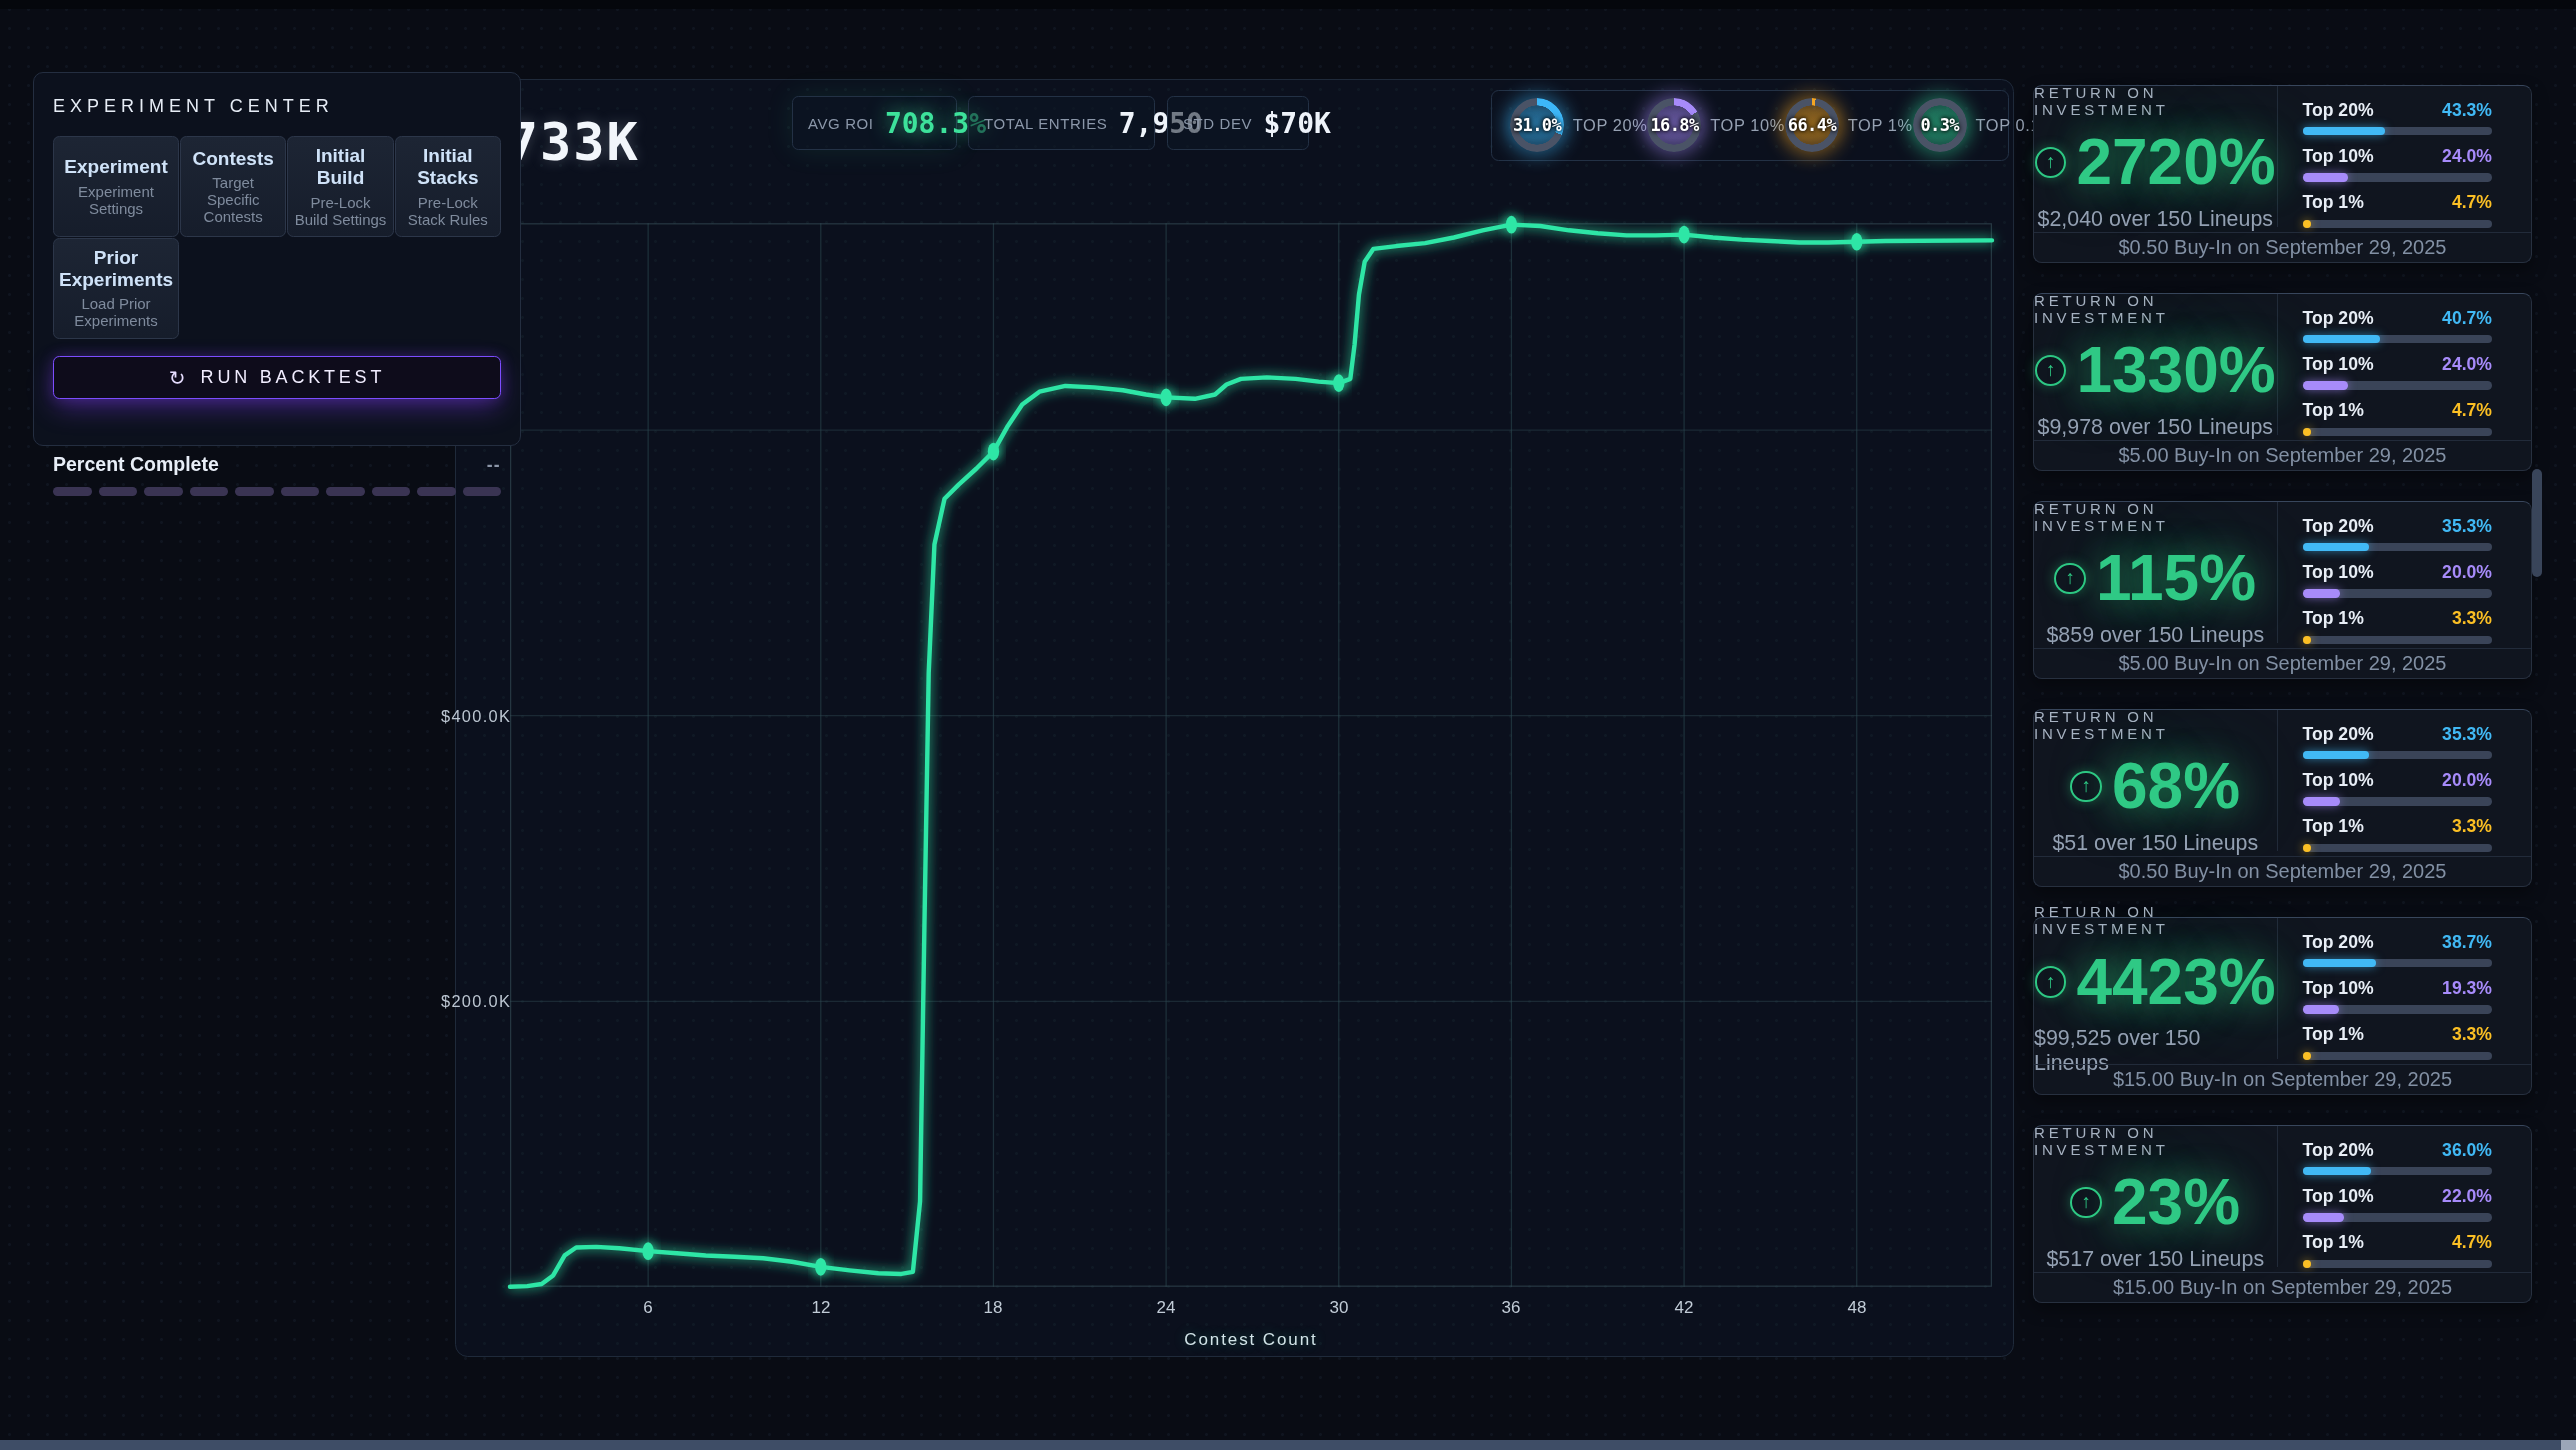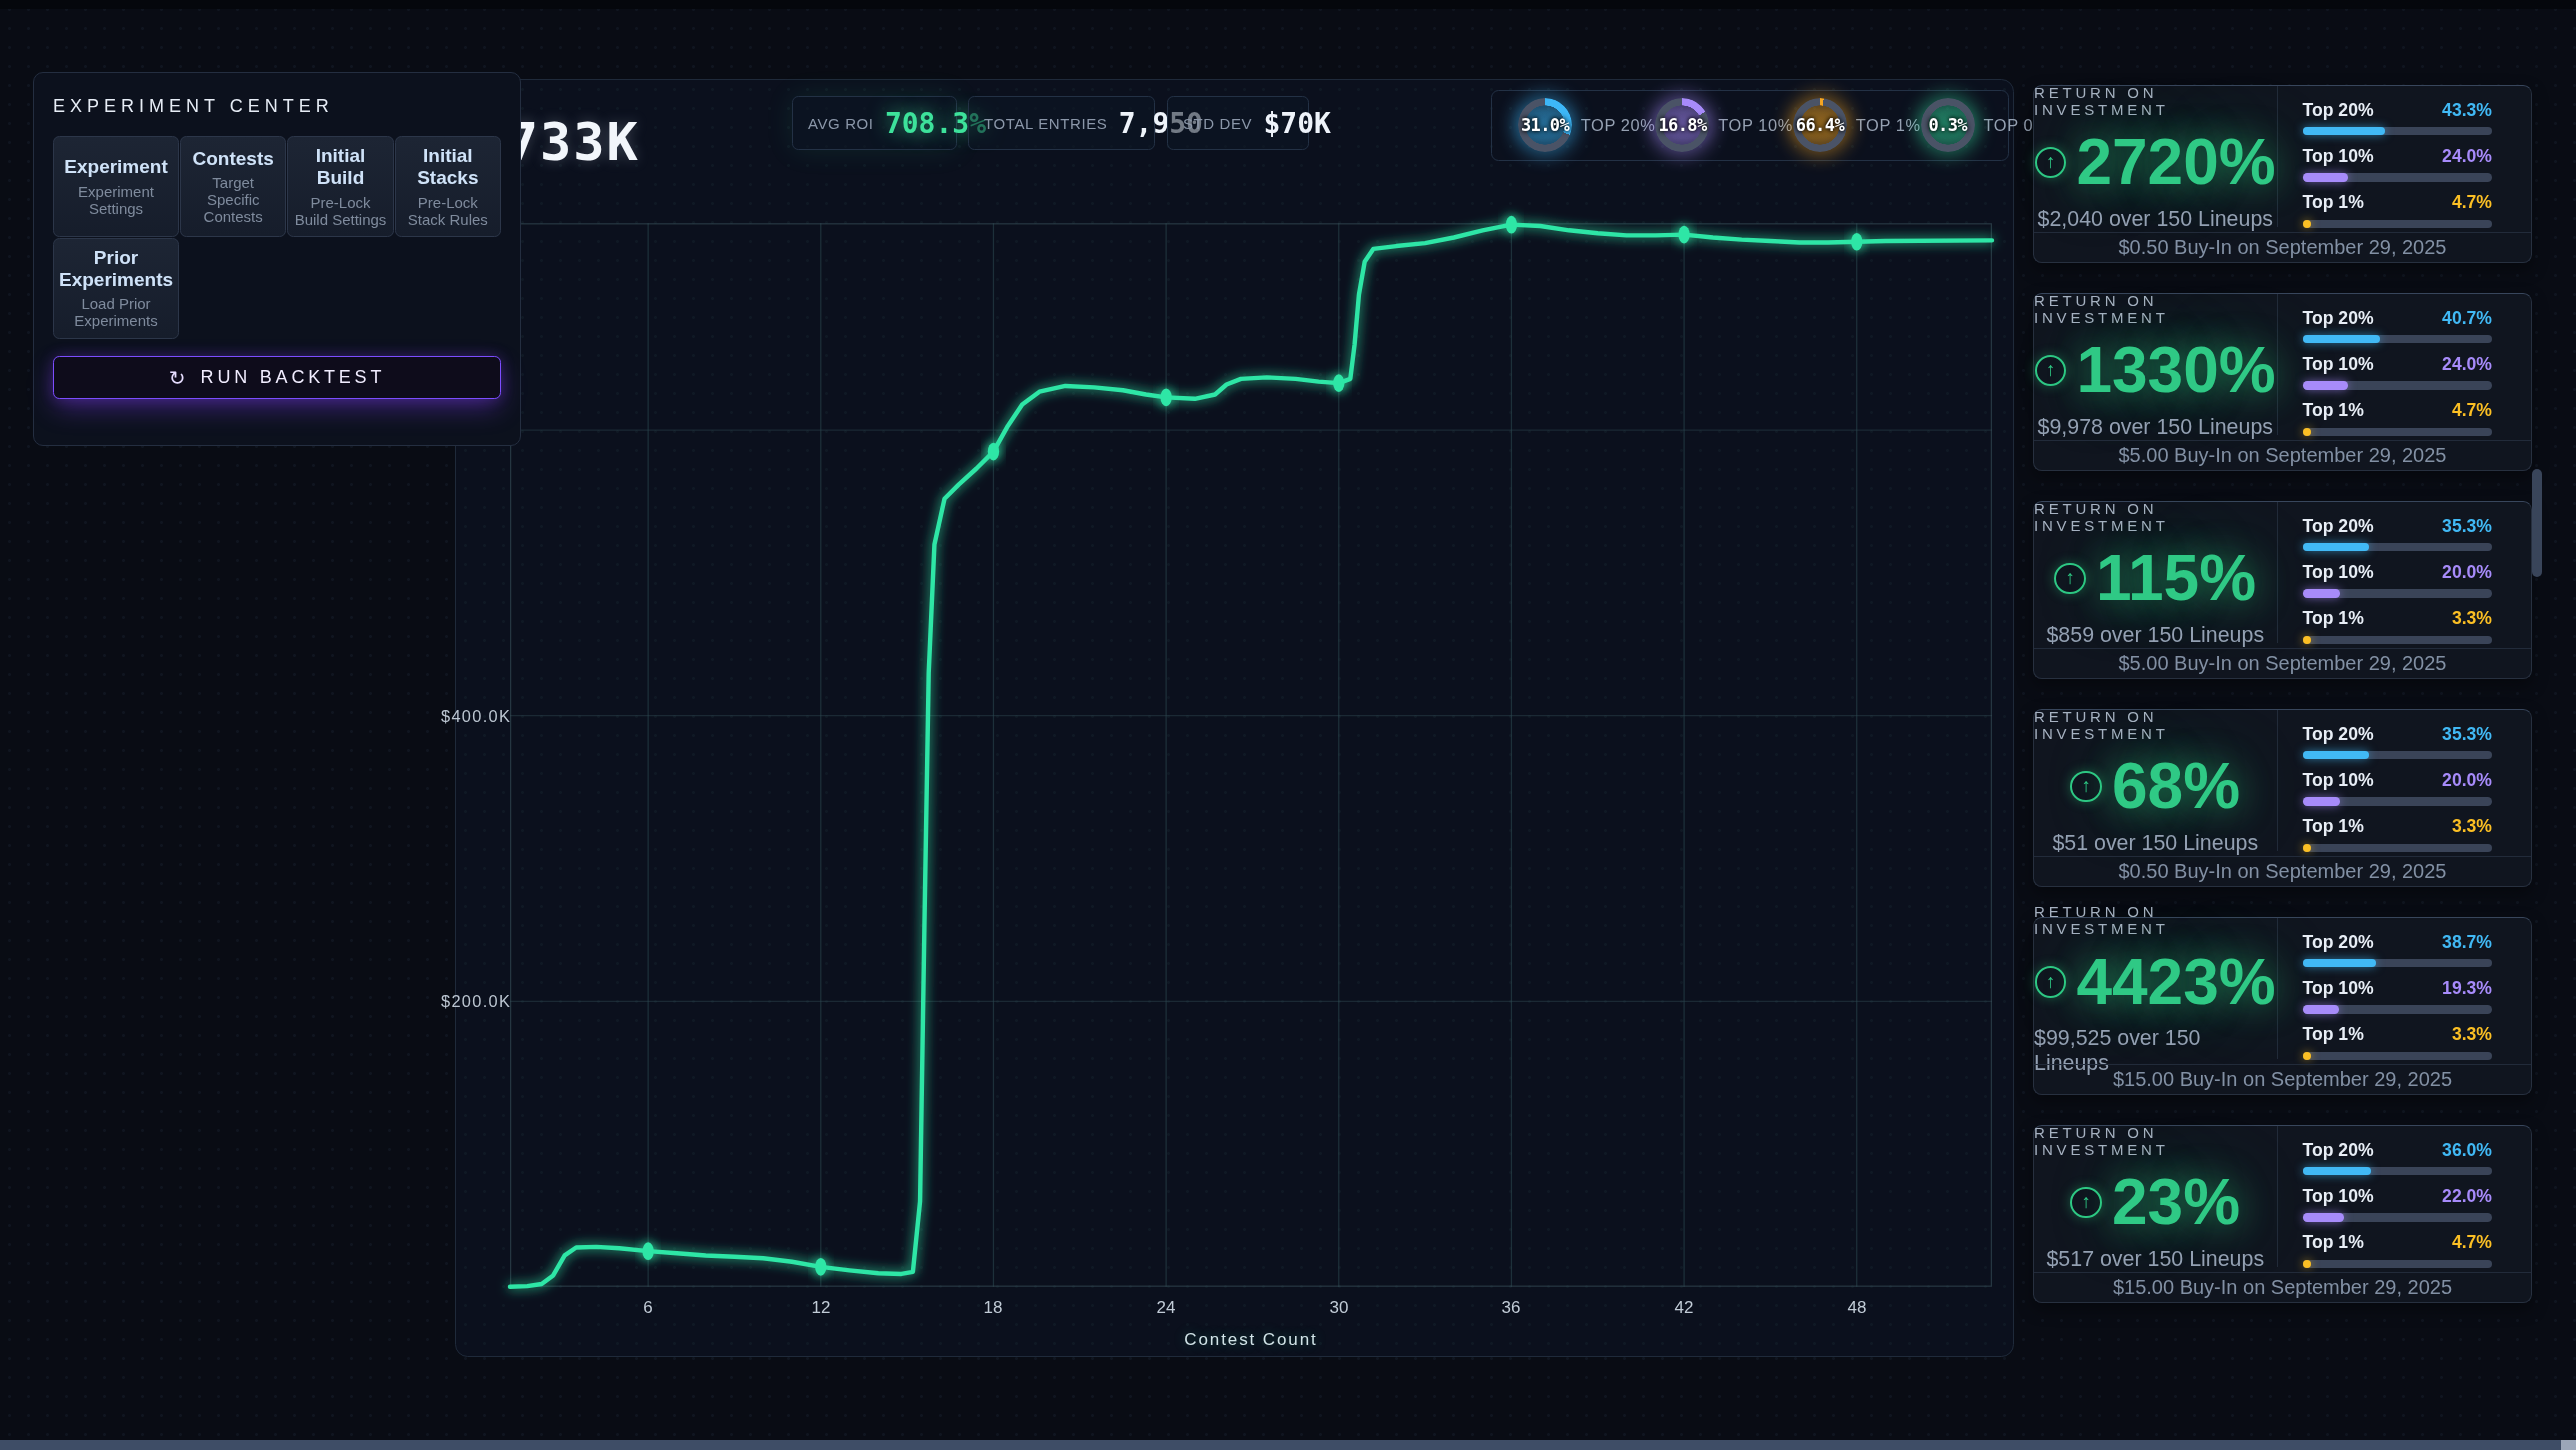--- a/index.html
+++ b/index.html
@@ -55,21 +55,21 @@
   .sbox .lab { font-size:15px; letter-spacing:0.6px; color:#8b97a9; white-space:nowrap; }
   .sbox .val { font-family:"DejaVu Sans Mono", monospace; font-size:28px; font-weight:700; white-space:nowrap; }
   .sbox.avg .val { text-shadow:0 0 19px rgba(61,226,155,.75); }
   .sbox.avg { box-shadow:0 0 29px rgba(61,226,155,.10); }
   #sbox-avg { left:336px; width:165px; }
   #sbox-entries { left:512px; width:187px; }
   #sbox-std { left:711px; width:142px; }
 
   .gaugebox { position:absolute; left:1035px; top:9.5px; width:518px; height:71px;
     border:1.3px solid #233145; border-radius:7.6px; display:flex; align-items:center;
-    justify-content:space-between; padding:0 26px; }
+    justify-content:space-between; padding:0 18px; }
   .gauge { display:flex; align-items:center; gap:8.8px; }
   .ring-wrap { position:relative; width:54px; height:54px; filter:drop-shadow(0 0 10px var(--gc,#888)); }
   .ring-inner { position:absolute; inset:4.4px; border-radius:50%; }
   .ring { position:absolute; inset:0; border-radius:50%;
     -webkit-mask:radial-gradient(closest-side, transparent 72%, #000 73%);
     mask:radial-gradient(closest-side, transparent 72%, #000 73%); }
   .gauge-pct { position:absolute; inset:0; display:flex; align-items:center; justify-content:center;
     font-family:"DejaVu Sans Mono", monospace; font-size:17px; font-weight:700; color:#ffffff;
     text-shadow:0 0 3.8px #000, 0 0 6.3px #000; letter-spacing:-0.6px; }
   .gauge-label { font-size:16.4px; color:#96a1b2; letter-spacing:0.6px; white-space:nowrap; }
@@ -141,20 +141,38 @@
       </div>
       <div class="exp-btn">
         <div class="t">Prior Experiments</div>
         <div class="s">Load Prior Experiments</div>
       </div>
     </div>
     <button class="run-btn">
       <span class="ric">↻</span>
       <span>RUN BACKTEST</span>
     </button>
+    <div class="progress-wrap">
+      <div class="progress-head">
+        <span class="pl">Percent Complete</span>
+        <span class="pv">--</span>
+      </div>
+      <div class="segs" id="progress-segs">
+          <div class="seg"></div>
+          <div class="seg"></div>
+          <div class="seg"></div>
+          <div class="seg"></div>
+          <div class="seg"></div>
+          <div class="seg"></div>
+          <div class="seg"></div>
+          <div class="seg"></div>
+          <div class="seg"></div>
+          <div class="seg"></div>
+        </div>
+    </div>
   </aside>
 
   <section class="chart-panel">
     <div class="net-block">
       <div class="net-label">NET</div>
       <div class="net-value">$733K</div>
     </div>
 
     <div class="sbox avg" id="sbox-avg">
       <span class="lab">AVG ROI</span>

